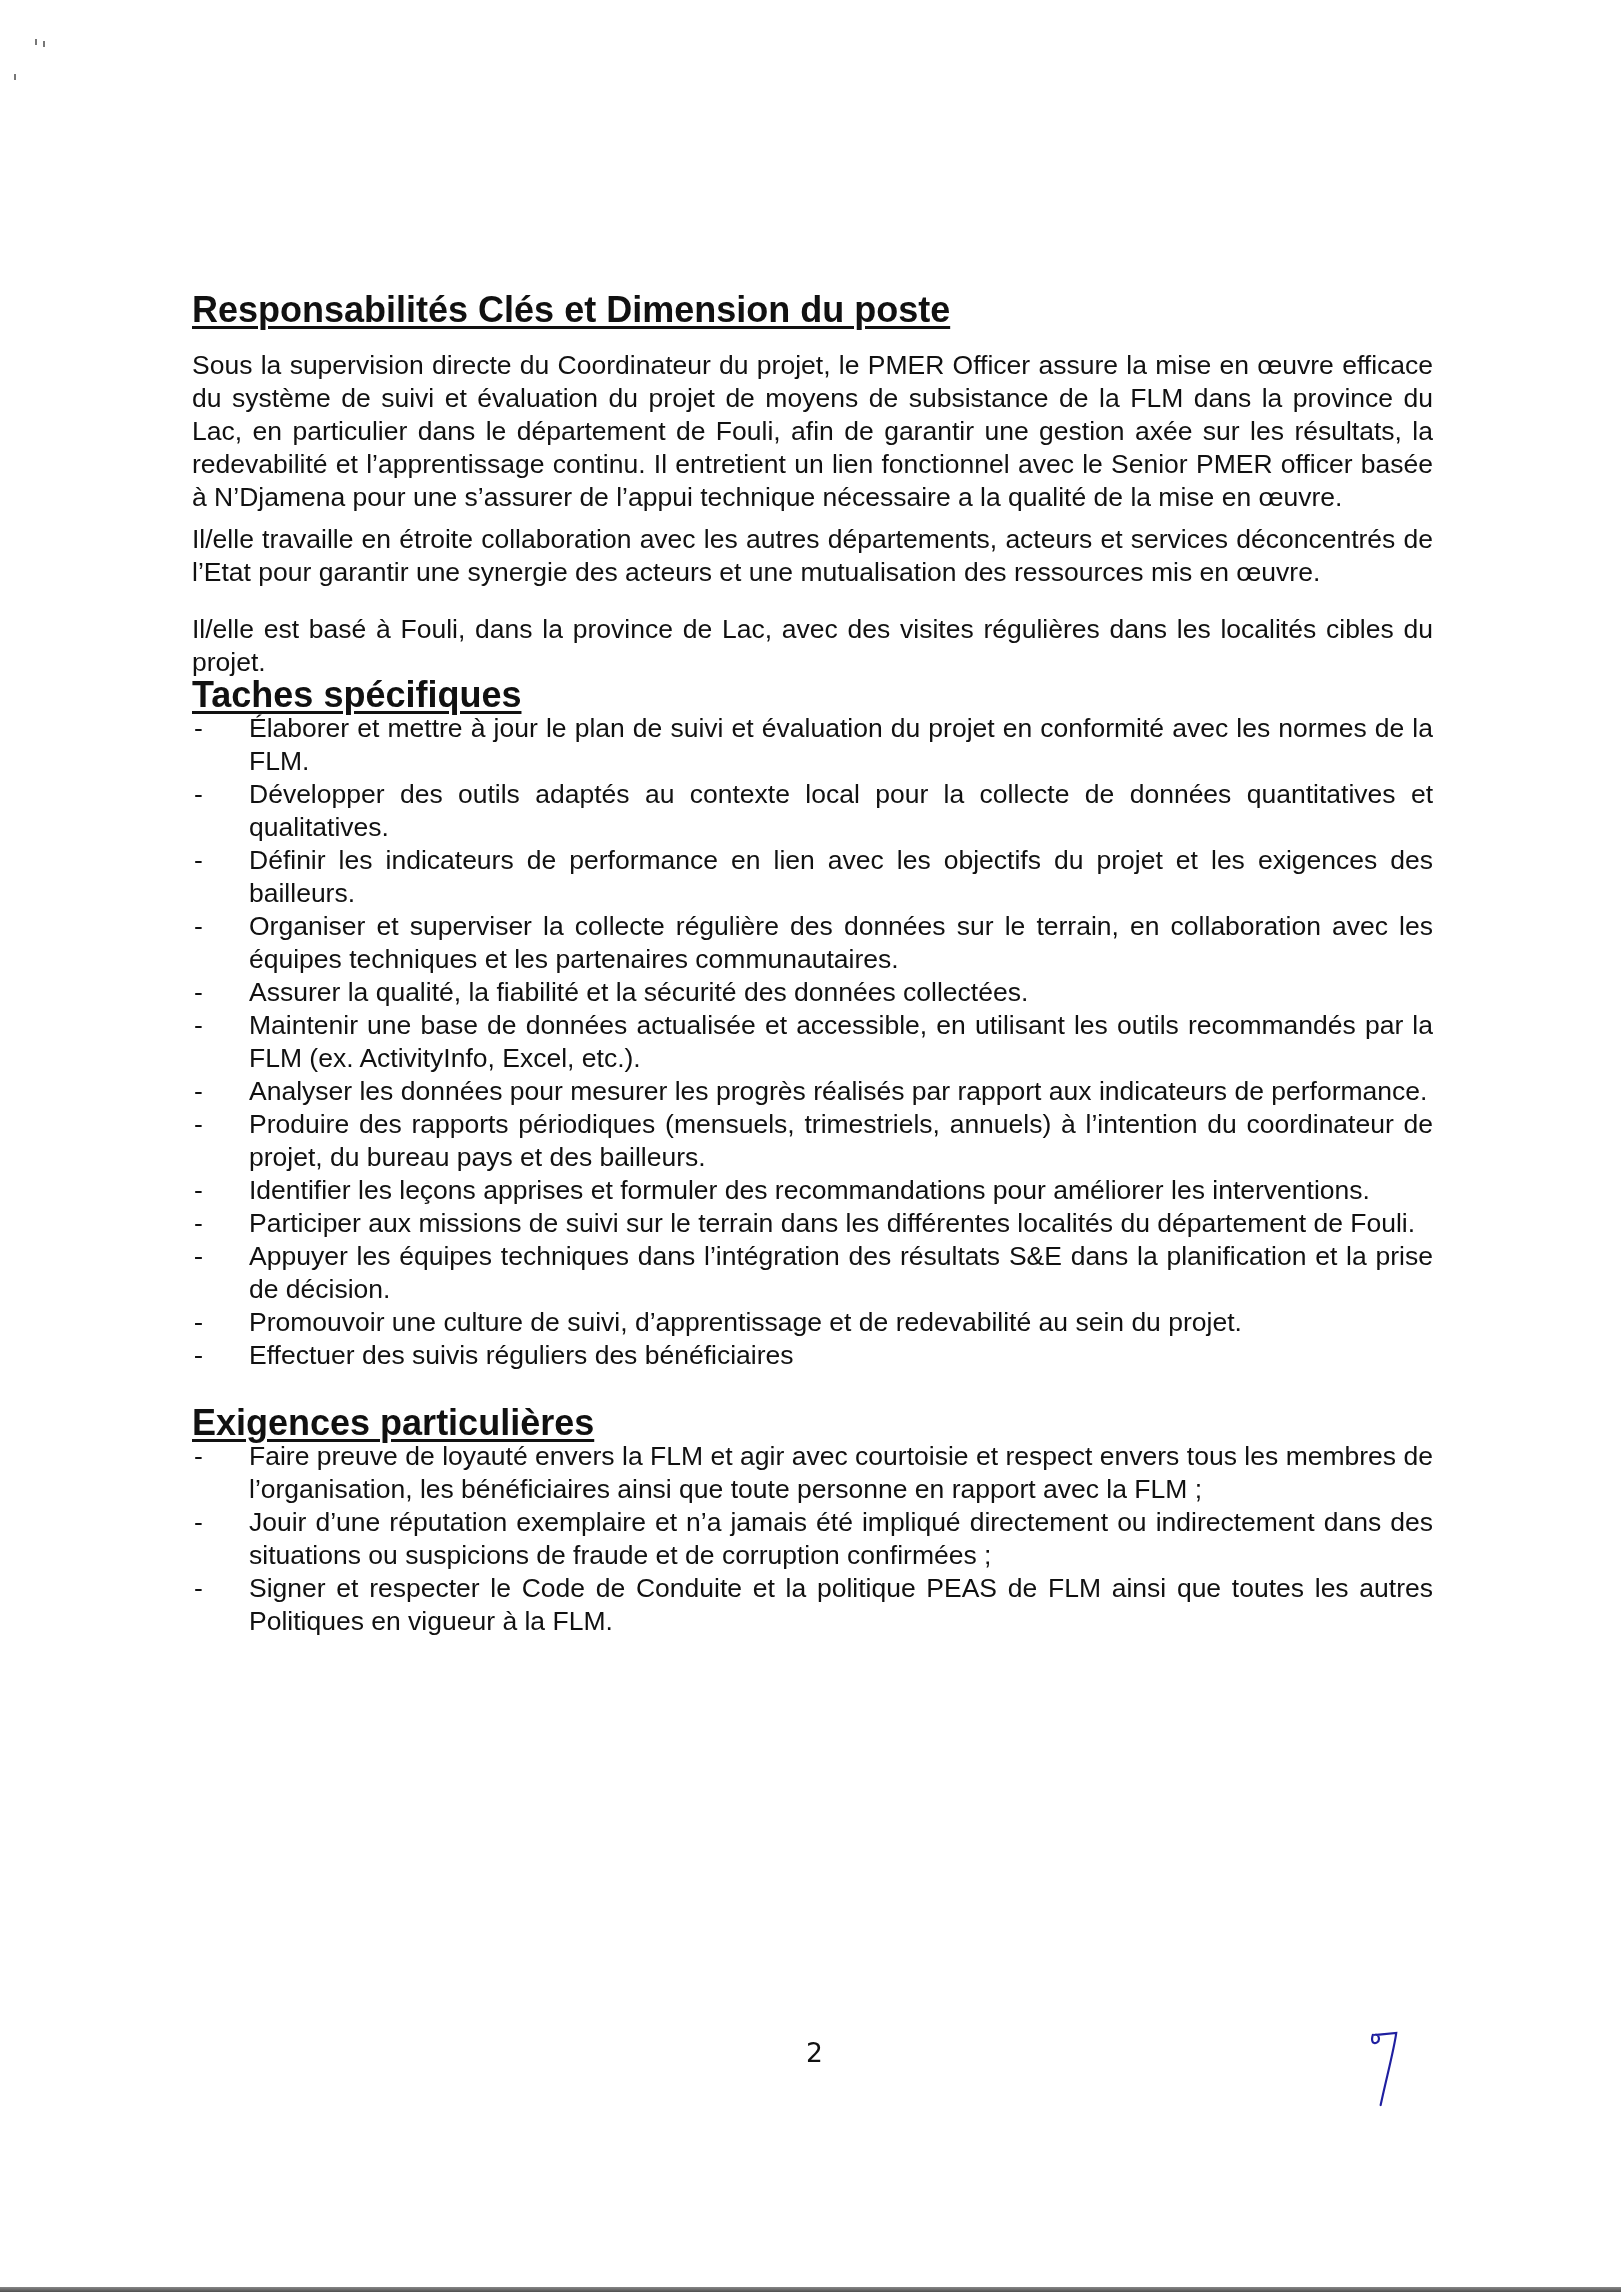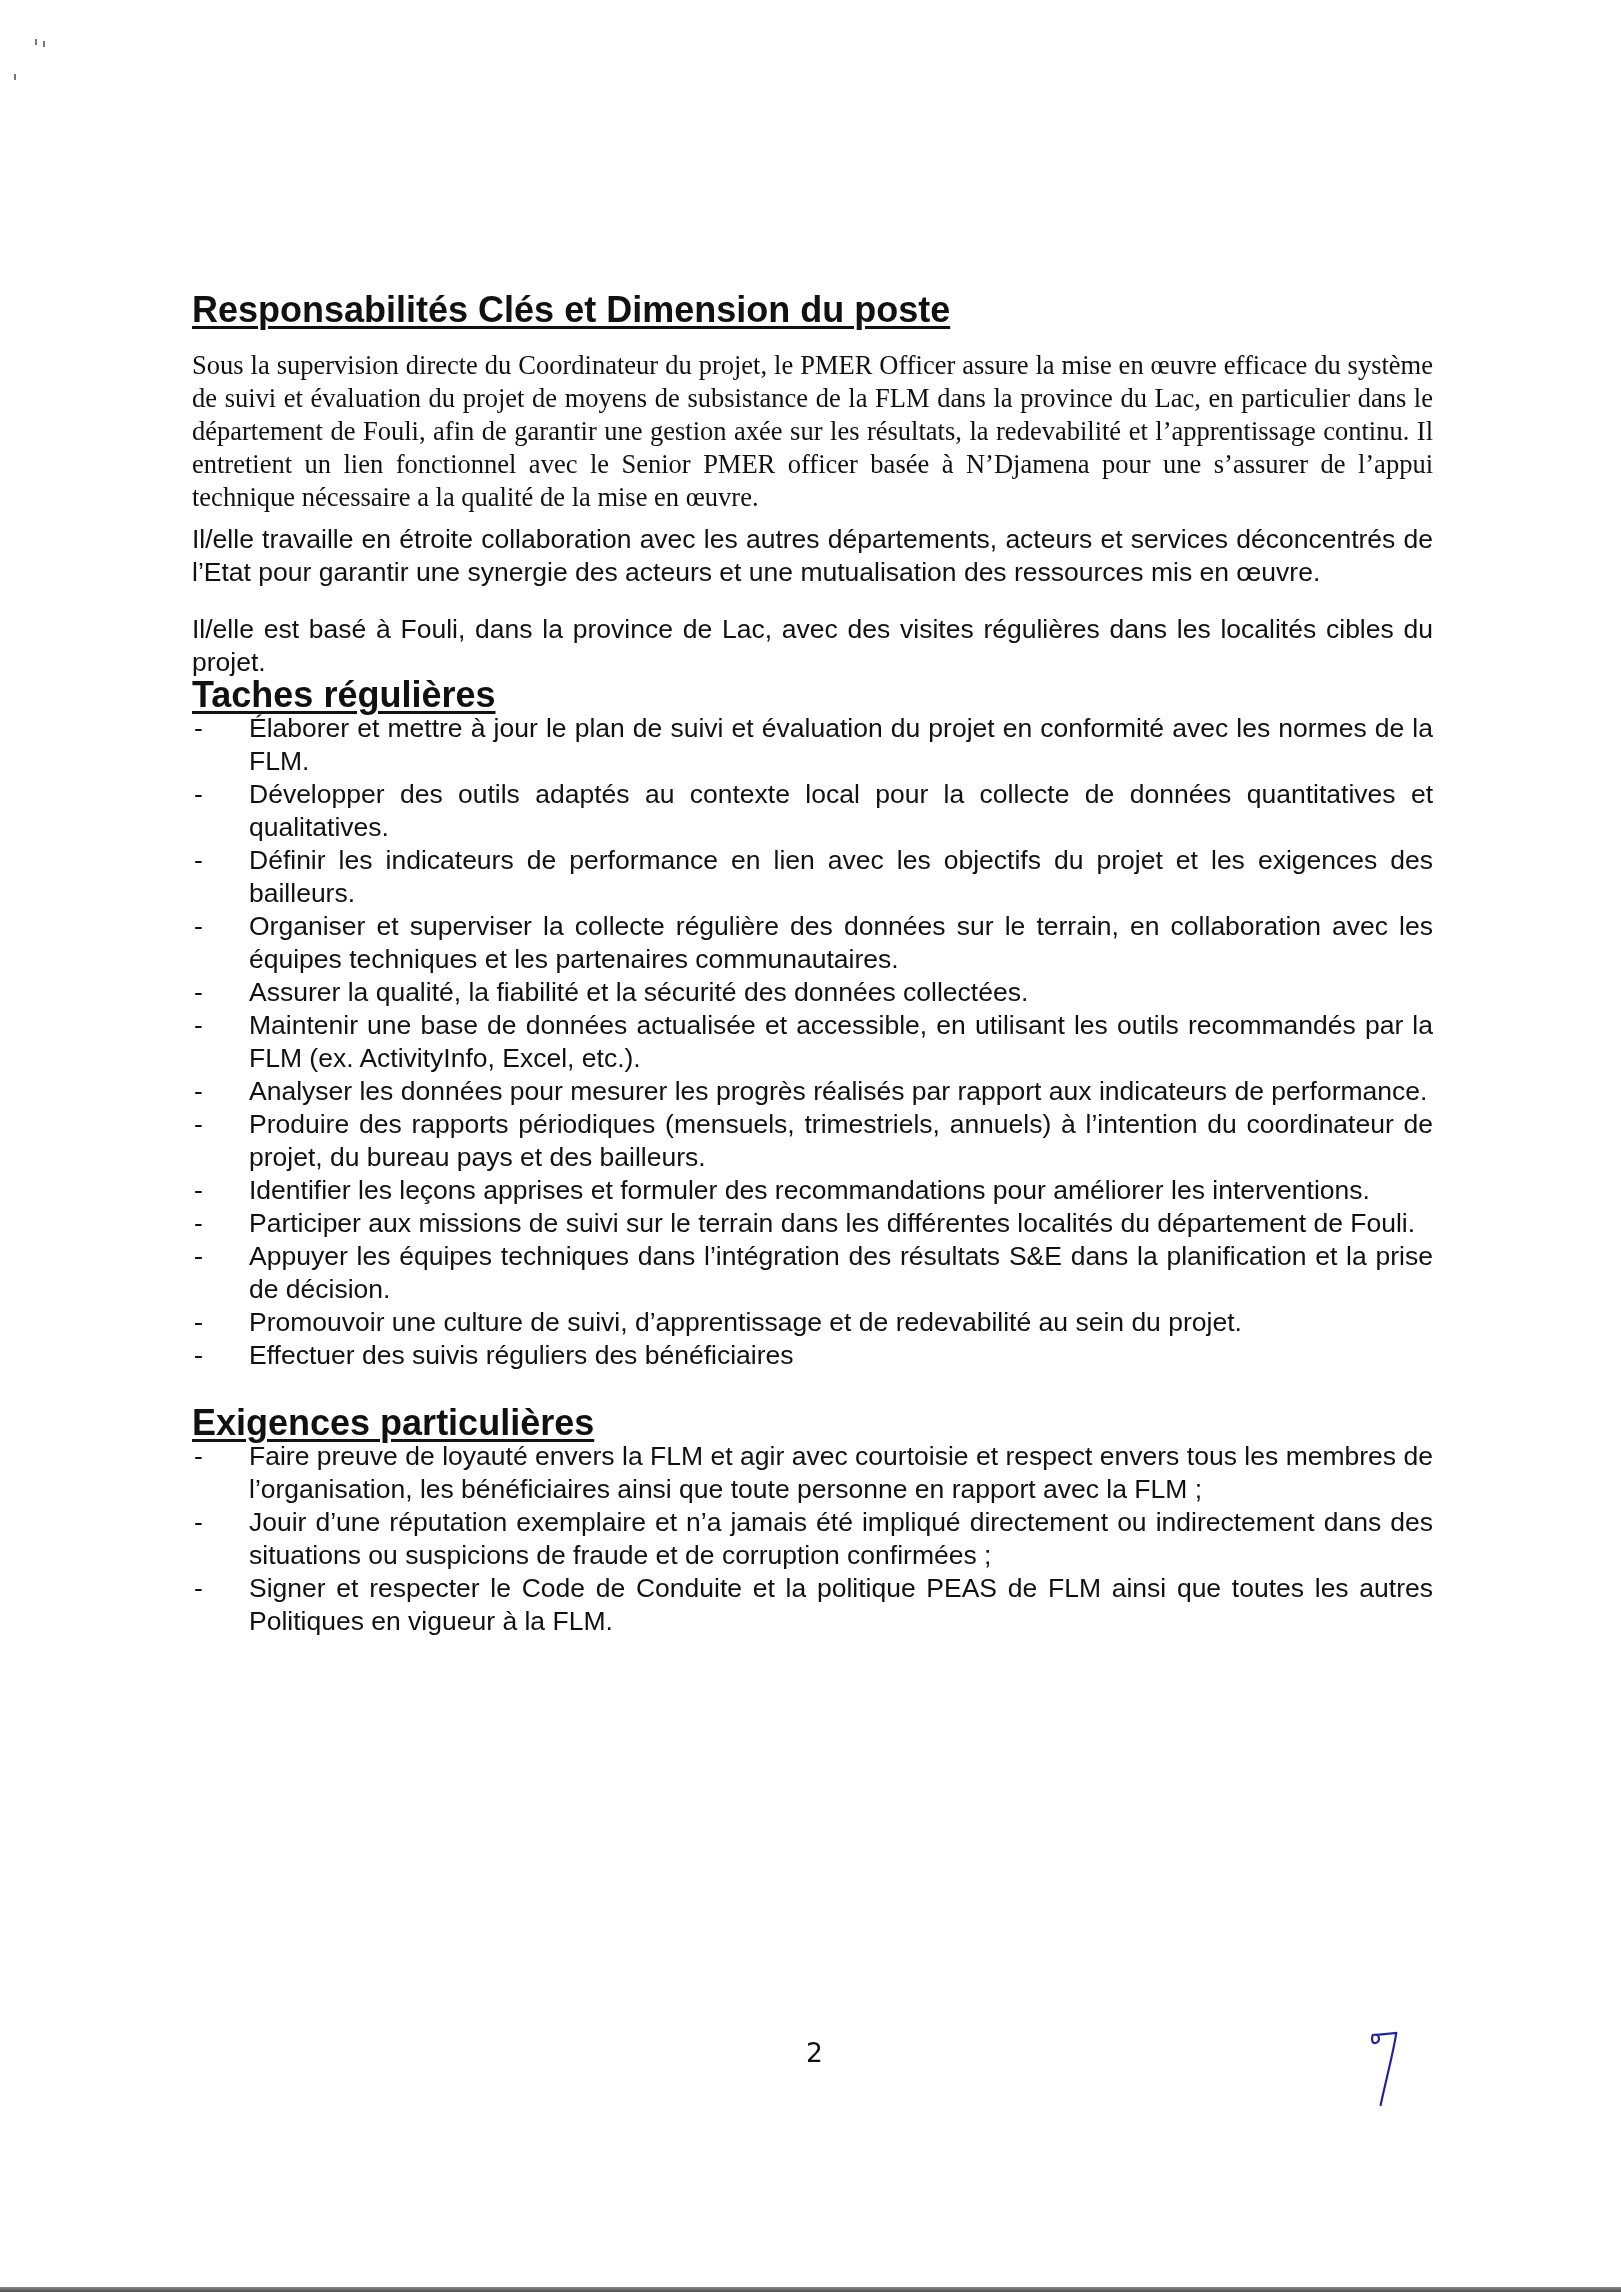--- a/index.html
+++ b/index.html
@@ -6,21 +6,21 @@
   body {
     width:1621px; height:2293px; background:#ffffff; position:relative; overflow:hidden;
     font-family:"Liberation Sans", sans-serif; color:#111;
   }
   .page { position:absolute; left:192px; top:292px; width:1241px; }
   .section-title {
     font-weight:bold; font-size:36px; text-decoration:underline; text-decoration-thickness:2.9px;
     text-underline-offset:3.9px; margin:0; line-height:35px;
   }
   .para { font-size:26.5px; line-height:33px; text-align:justify; margin:0; }
-  .p1 { margin-top:21.6px;font-family:Liberation Serif, serif; }
+  .p1 { margin-top:21.6px; }
   .p2 { margin-top:9.8px; }
   .p3 { margin-top:24px; }
   .t2 { margin-top:-2px; }
   ul.dash { list-style:none; margin:0; padding:0; }
   ul.dash li { position:relative; padding-left:57px; font-size:26.5px; line-height:33px; text-align:justify; }
   ul.dash li .dash-mark { position:absolute; left:2px; top:0; }
   .tasks { margin-top:39px; }
   .t3 { margin-top:33px; }
   .req li { padding-left:47px; }
   .page-number { position:absolute; left:806px; top:2037px; font-size:26.5px; font-family:"DejaVu Sans", sans-serif; }
@@ -34,21 +34,21 @@
 <span class="scan-mark" style="left:35px;top:39px;"></span>
 <span class="scan-mark" style="left:43px;top:41px;"></span>
 <span class="scan-mark" style="left:13.7px;top:74px;"></span>
 
 <div class="page">
   <h2 class="section-title">Responsabilités Clés et Dimension du poste</h2>
   <p class="para p1">Sous la supervision directe du Coordinateur du projet, le PMER Officer assure la mise en œuvre efficace du système de suivi et évaluation du projet de moyens de subsistance de la FLM dans la province du Lac, en particulier dans le département de Fouli, afin de garantir une gestion axée sur les résultats, la redevabilité et l’apprentissage continu. Il entretient un lien fonctionnel avec le Senior PMER officer basée à N’Djamena pour une s’assurer de l’appui technique nécessaire a la qualité de la mise en œuvre.</p>
   <p class="para p2">Il/elle travaille en étroite collaboration avec les autres départements, acteurs et services déconcentrés de l’Etat pour garantir une synergie des acteurs et une mutualisation des ressources mis en œuvre.</p>
   <p class="para p3">Il/elle est basé à Fouli, dans la province de Lac, avec des visites régulières dans les localités cibles du projet.</p>
 
-  <h2 class="section-title t2">Taches régulières</h2>
+  <h2 class="section-title t2">Taches spécifiques</h2>
   <ul class="dash tasks">
     <li><span class="dash-mark">-</span><span>Élaborer et mettre à jour le plan de suivi et évaluation du projet en conformité avec les normes de la FLM.</span></li>
     <li><span class="dash-mark">-</span><span>Développer des outils adaptés au contexte local pour la collecte de données quantitatives et qualitatives.</span></li>
     <li><span class="dash-mark">-</span><span>Définir les indicateurs de performance en lien avec les objectifs du projet et les exigences des bailleurs.</span></li>
     <li><span class="dash-mark">-</span><span>Organiser et superviser la collecte régulière des données sur le terrain, en collaboration avec les équipes techniques et les partenaires communautaires.</span></li>
     <li><span class="dash-mark">-</span><span>Assurer la qualité, la fiabilité et la sécurité des données collectées.</span></li>
     <li><span class="dash-mark">-</span><span>Maintenir une base de données actualisée et accessible, en utilisant les outils recommandés par la FLM (ex. ActivityInfo, Excel, etc.).</span></li>
     <li><span class="dash-mark">-</span><span>Analyser les données pour mesurer les progrès réalisés par rapport aux indicateurs de performance.</span></li>
     <li><span class="dash-mark">-</span><span>Produire des rapports périodiques (mensuels, trimestriels, annuels) à l’intention du coordinateur de projet, du bureau pays et des bailleurs.</span></li>
     <li><span class="dash-mark">-</span><span>Identifier les leçons apprises et formuler des recommandations pour améliorer les interventions.</span></li>

